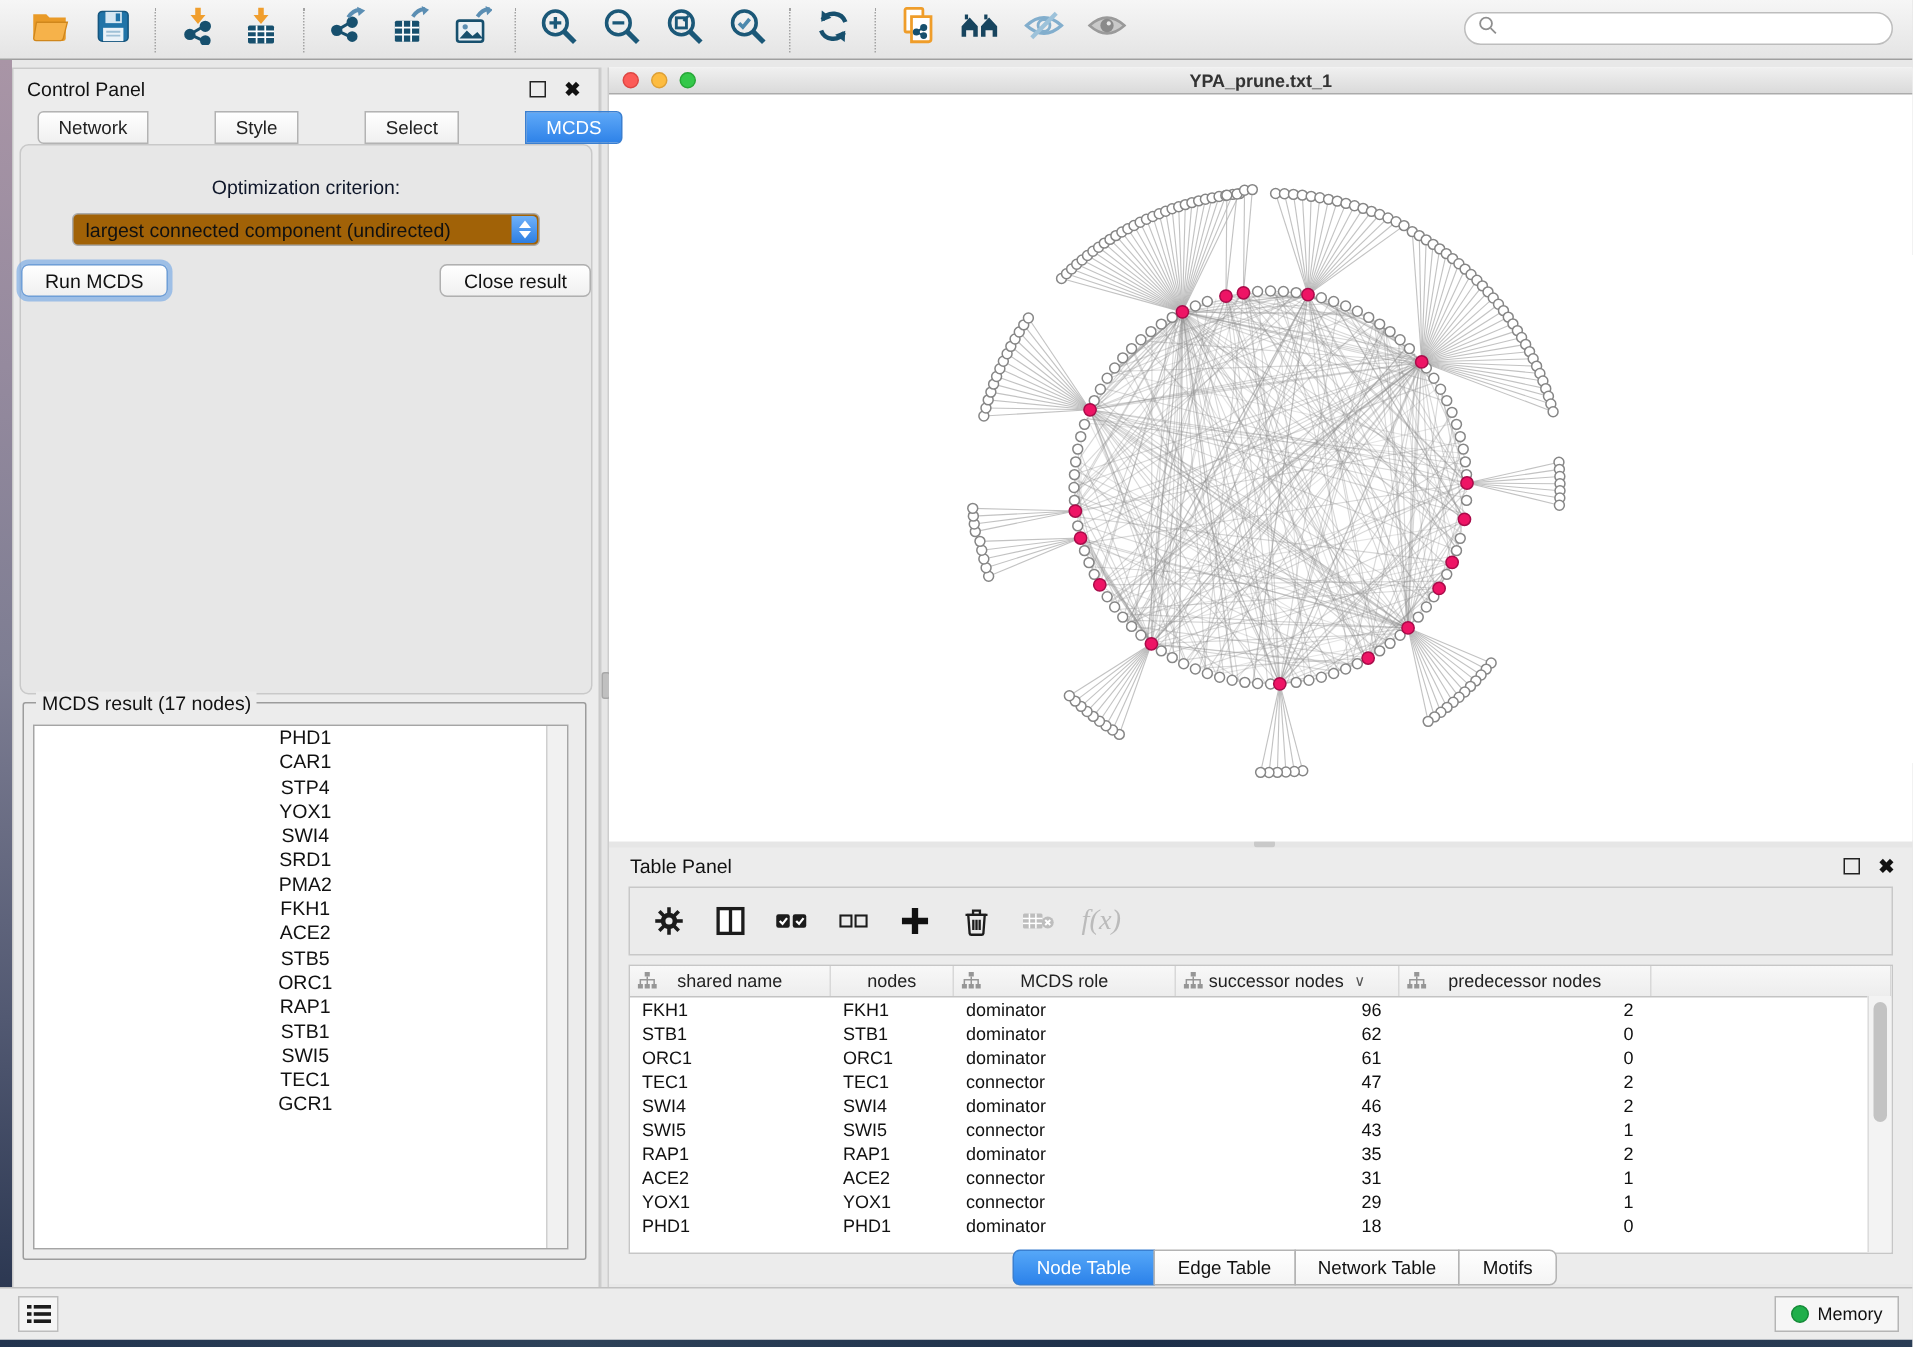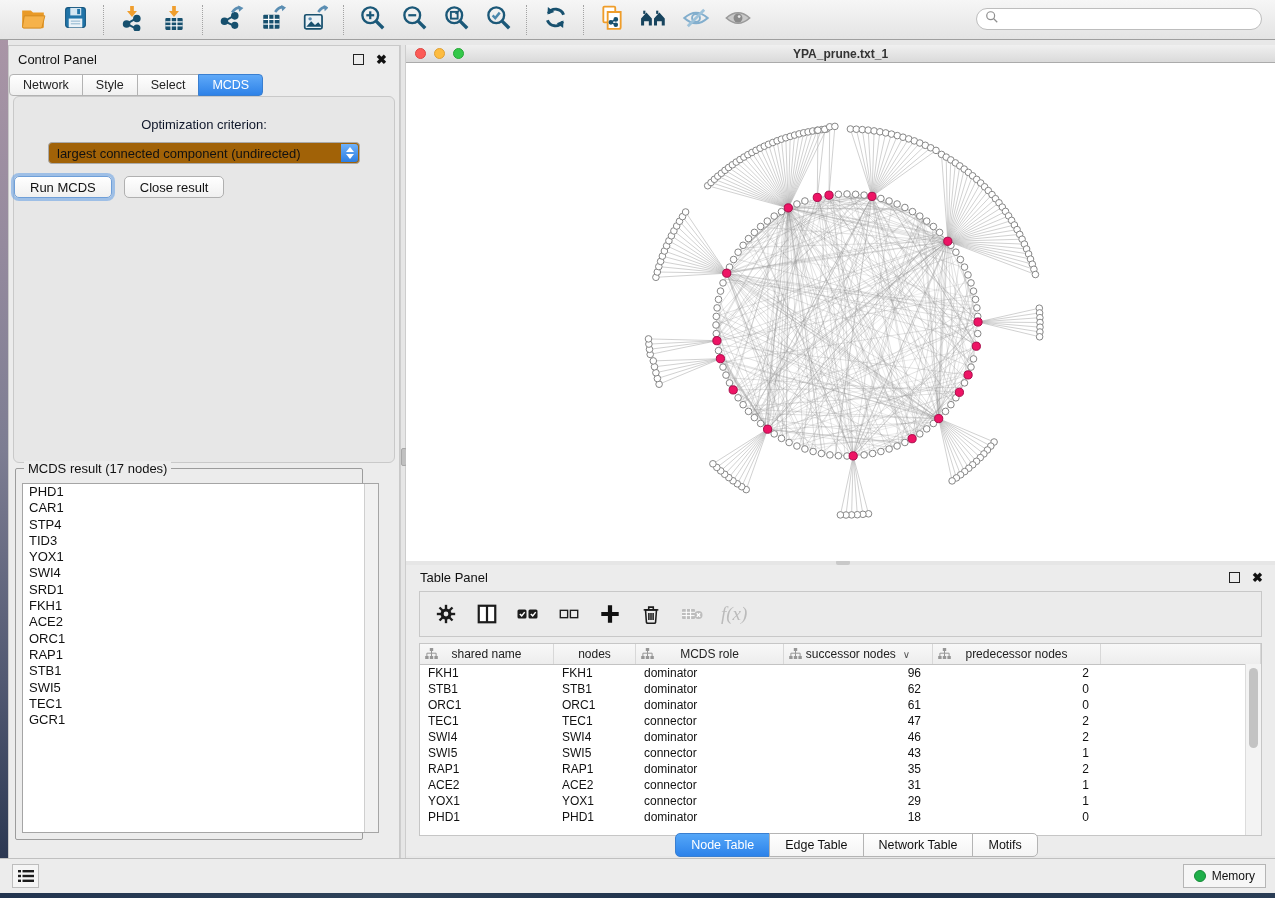--- a/index.html
+++ b/index.html
@@ -25,43 +25,43 @@
     font-family:"Liberation Sans",sans-serif;}
   
   .panel-titlebar{display:flex;align-items:center;height:26px;}
   .panel-title{font-size:13px;color:#111;padding-left:9px;}
   .float-ico{width:9px;height:9px;border:1.6px solid #222;display:inline-block;margin-right:12px;}
   .close-ico{font-size:13px;font-weight:bold;color:#111;margin-right:12px;line-height:9px;}
   
   .control-panel{position:absolute;left:8px;top:45px;width:392px;height:815px;box-sizing:border-box;
     background:#ececec;border:1px solid #c9c9c9;}
   .cp-spacer{flex:1;}
-  .tabs-row{position:absolute;left:0;top:28px;width:100%;display:flex;justify-content:flex-start;z-index:3;}
+  .tabs-row{position:absolute;left:16px;top:28px;width:100%;display:flex;justify-content:space-between;z-index:3;}
   .tab{height:20px;line-height:20px;padding:0 13px;font-size:12.5px;color:#222;background:linear-gradient(#ffffff,#f0f0f0);
     border:1px solid #b3b3b3;margin-left:-1px;}
   .tab.first{border-radius:4px 0 0 4px;margin-left:0;}
   .tab.last{border-radius:0 4px 4px 0;}
   .tab.active{background:linear-gradient(#5fa9f8,#2e82e8);color:#fff;border-color:#3a7fd0;}
   .cp-box{position:absolute;left:4px;top:50px;width:382px;height:367px;box-sizing:border-box;
     background:#e7e7e7;border:1px solid #c9c9c9;border-radius:6px;}
   .opt-label{text-align:center;font-size:13px;color:#0f172a;margin-top:20px;}
   .selectbox{position:relative;width:312px;height:22px;box-sizing:border-box;margin:10px auto 0 auto;
     background:#a16207;border:1px solid #aaa;border-radius:4px;display:flex;align-items:center;}
   .selectbox .sel-text{font-size:13px;padding-left:8px;color:#111;}
   .sel-stepper{position:absolute;right:1px;top:1px;bottom:1px;width:17px;border-radius:0 3px 3px 0;
     background:linear-gradient(#6fb1f9,#2d7ee2);display:flex;flex-direction:column;align-items:center;justify-content:center;gap:2px;}
   .sel-stepper .up{width:0;height:0;border-left:4px solid transparent;border-right:4px solid transparent;border-bottom:5px solid #fff;}
   .sel-stepper .dn{width:0;height:0;border-left:4px solid transparent;border-right:4px solid transparent;border-top:5px solid #fff;}
-  .btn-row{display:flex;justify-content:flex-start;gap:12px;margin-top:12px;}
+  .btn-row{display:flex;justify-content:space-between;gap:12px;margin-top:12px;}
   .mac-btn{height:22px;box-sizing:border-box;padding:0 15px;font-size:13px;color:#111;
     background:linear-gradient(#ffffff,#f0f0f0);border:1px solid #b0b0b0;border-radius:5px;
     font-family:"Liberation Sans",sans-serif;}
   .mac-btn.focused{box-shadow:0 0 0 3px rgba(110,165,230,.6);border-color:#6f9fd8;}
-  .result-group{position:absolute;left:6px;top:422px;width:348px;height:372px;box-sizing:border-box;
-    border:1px solid #9c9c9c;border-radius:2px;}
+  .result-group{position:absolute;left:6px;top:422px;width:376px;height:372px;box-sizing:border-box;
+    border:1px solid #9c9c9c;border-radius:2px;text-align:center;}
   .result-label{position:absolute;top:-8px;left:8px;background:#ececec;padding:0 4px;font-size:13px;color:#111;}
   .result-list{position:absolute;left:6px;top:14px;width:357px;height:350px;box-sizing:border-box;
     background:#fff;border:1px solid #a5a5a5;overflow:hidden;}
   .result-item{font-size:13px;line-height:16.3px;padding-left:6px;color:#111;}
   .result-scroll{position:absolute;right:0;top:0;bottom:0;width:13px;background:#f1f1f1;border-left:1px solid #cfcfcf;}
   
   .vsplit{position:absolute;left:400px;top:45px;width:6px;height:815px;background:#e6e6e6;
     border-left:1px solid #cdcdcd;border-right:1px solid #cdcdcd;box-sizing:border-box;}
   .vsplit .grip{position:absolute;left:0px;top:403px;width:4px;height:16px;background:#c0c0c0;border:1px solid #a8a8a8;border-radius:2px;}
   .hsplit{position:absolute;left:406px;top:560px;width:869px;height:5px;background:#e6e6e6;}
@@ -343,26 +343,27 @@
       <button class="mac-btn">Close result</button>
     </div>
   </div>
   <div class="result-group">
     <span class="result-label">MCDS result (17 nodes)</span>
     <div class="result-list" id="mcds-list">
       <div class="result-scroll"></div>
     <div class="result-item">PHD1</div>
         <div class="result-item">CAR1</div>
         <div class="result-item">STP4</div>
-        <div class="result-item">TID3</div>
         <div class="result-item">YOX1</div>
         <div class="result-item">SWI4</div>
         <div class="result-item">SRD1</div>
+        <div class="result-item">PMA2</div>
         <div class="result-item">FKH1</div>
         <div class="result-item">ACE2</div>
+        <div class="result-item">STB5</div>
         <div class="result-item">ORC1</div>
         <div class="result-item">RAP1</div>
         <div class="result-item">STB1</div>
         <div class="result-item">SWI5</div>
         <div class="result-item">TEC1</div>
         <div class="result-item">GCR1</div>
       </div>
   </div>
 </div>
 

